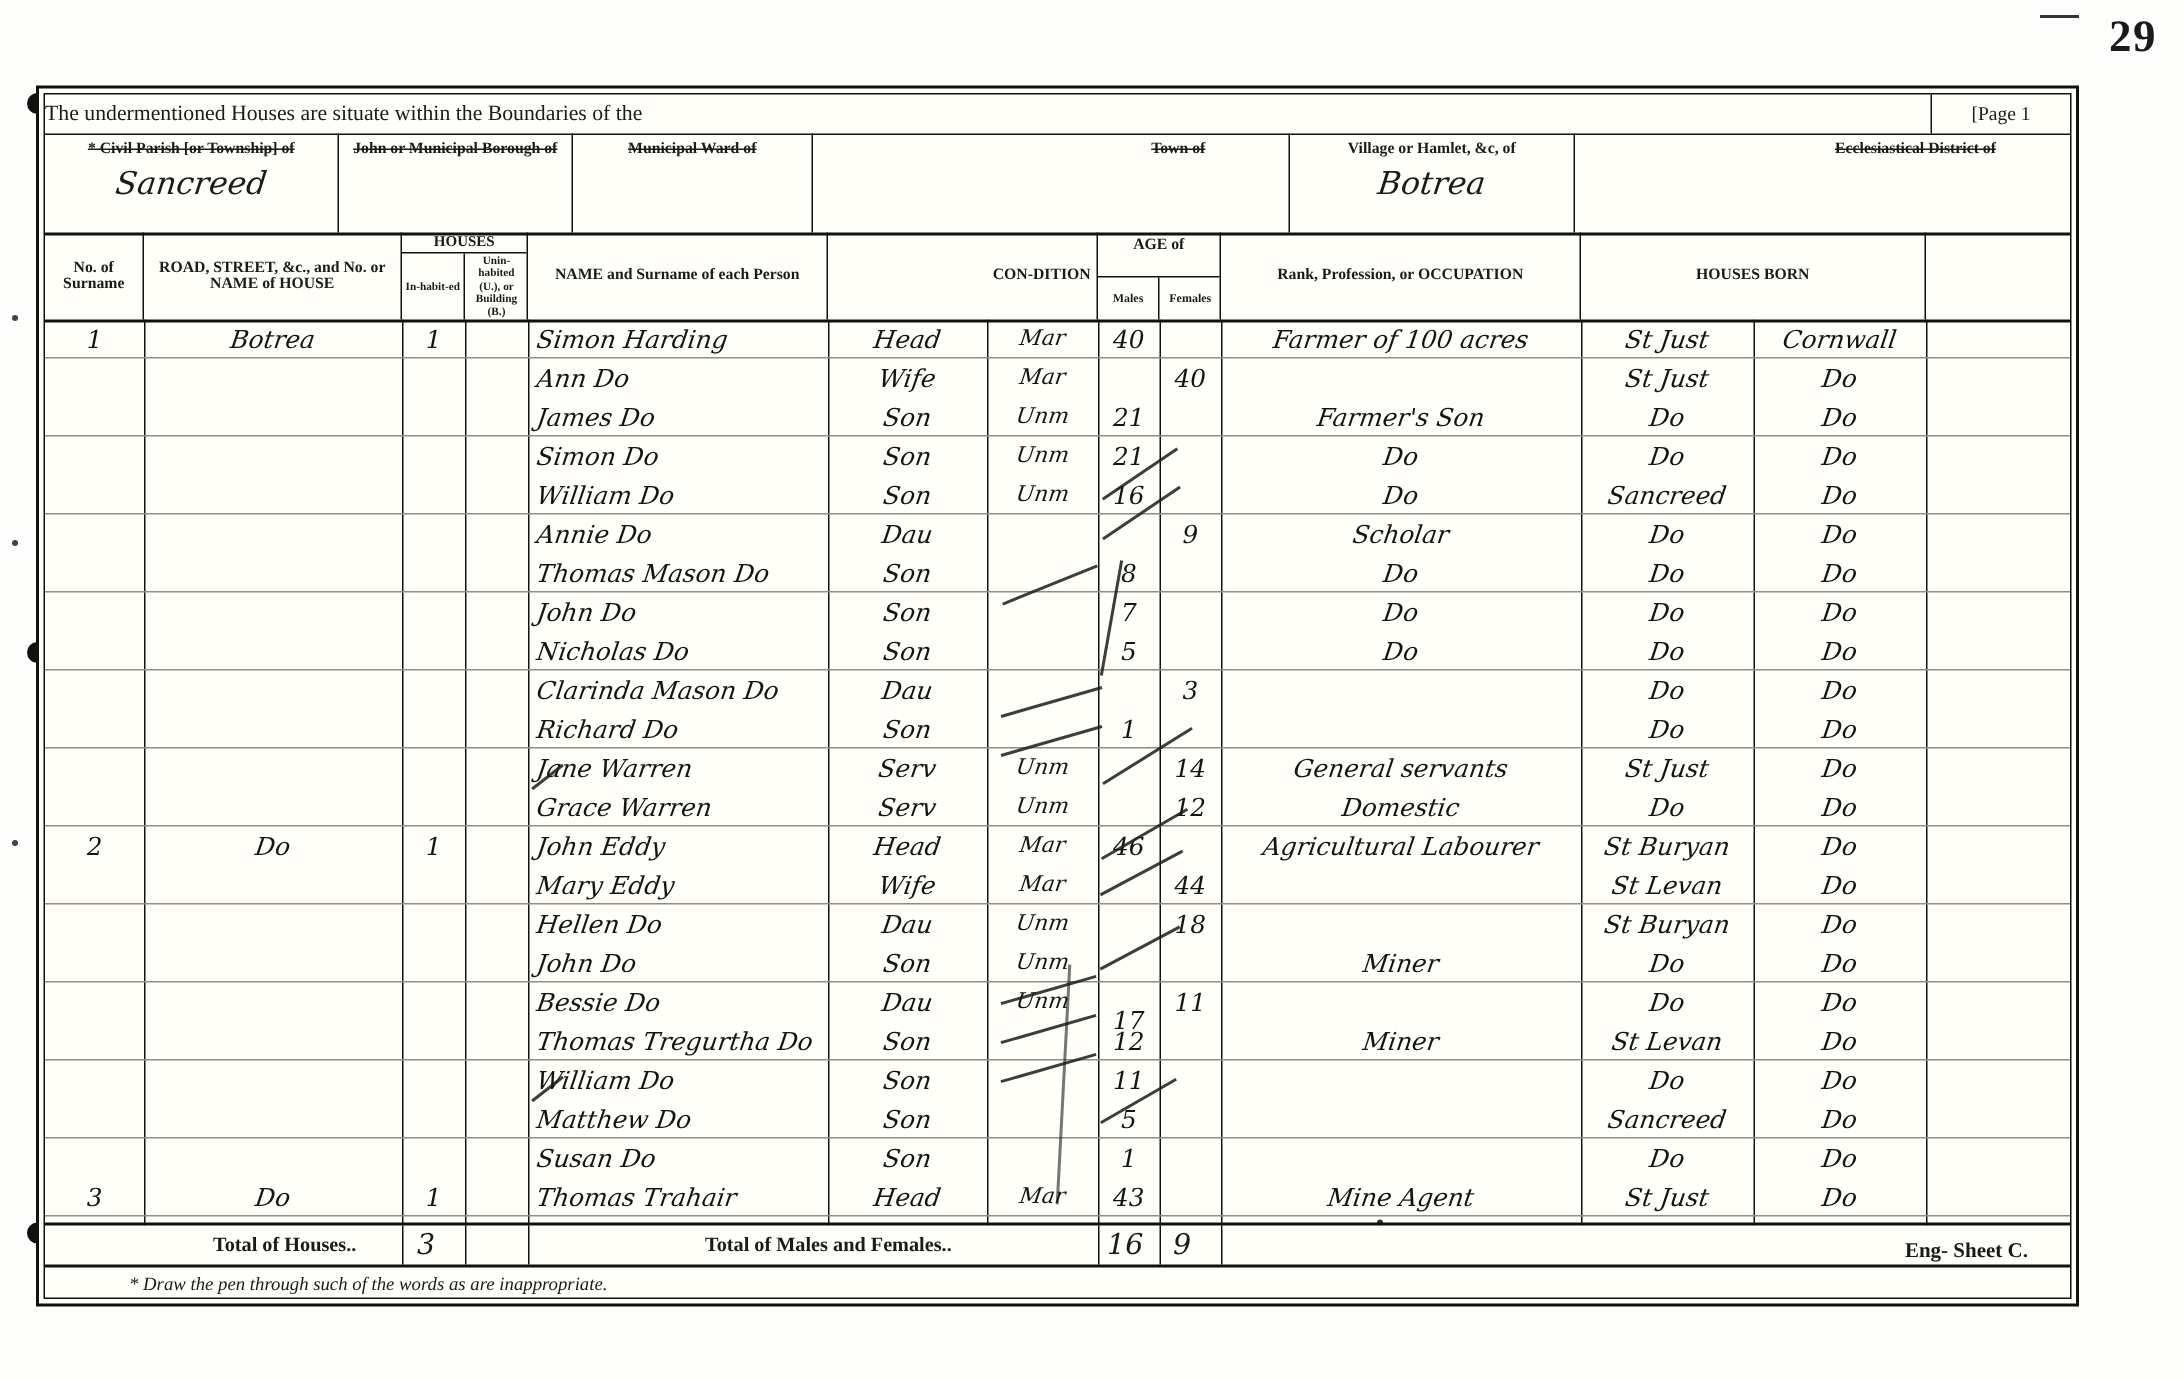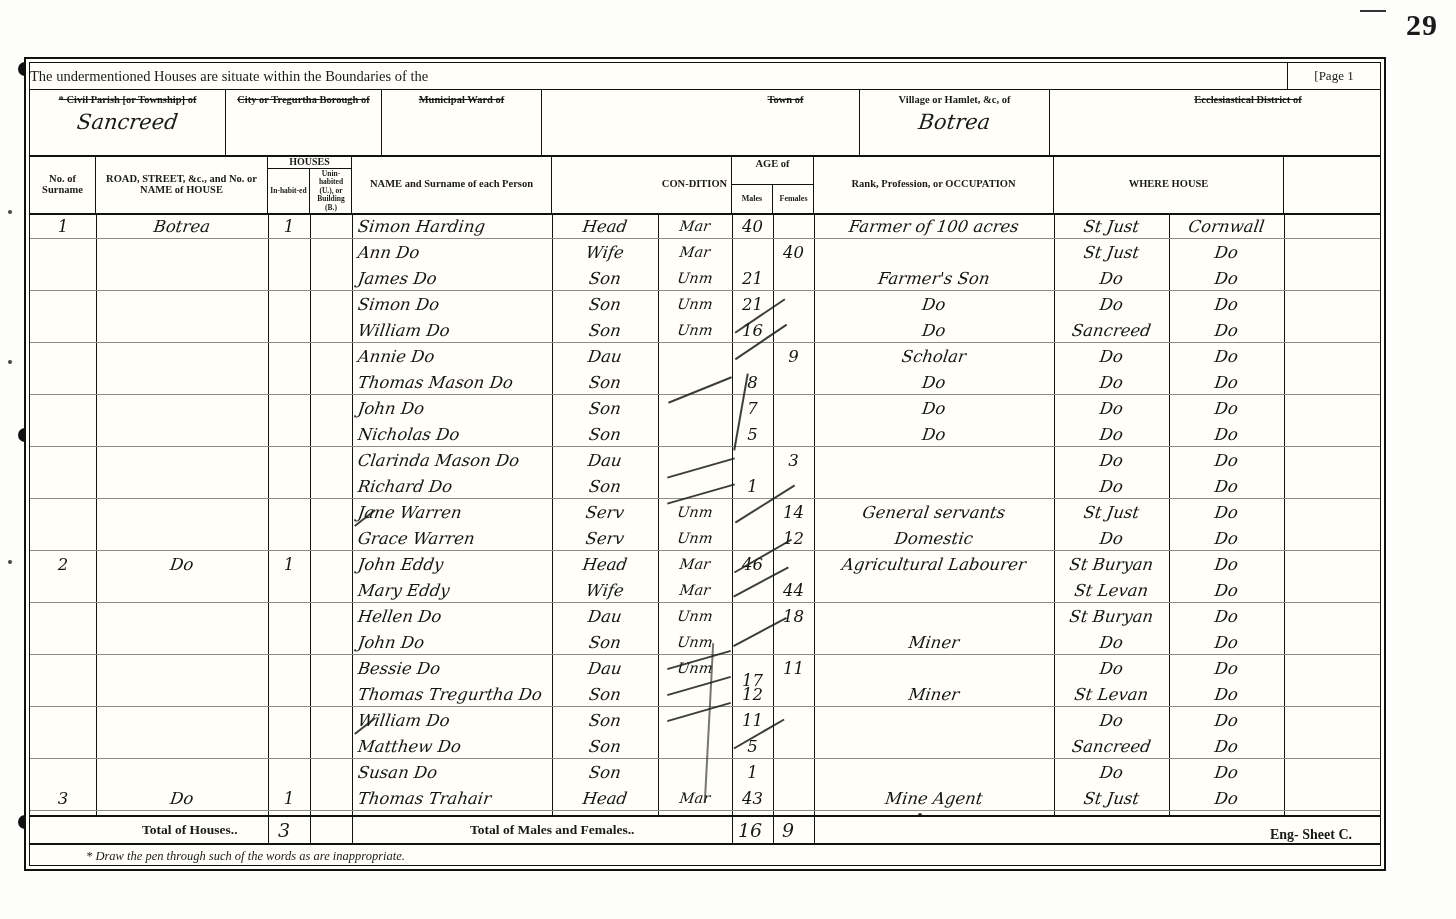--- a/index.html
+++ b/index.html
@@ -358,36 +358,36 @@
 
       <div class="band-title">The undermentioned Houses are situate within the Boundaries of the</div>
       <div class="page1-box">[Page 1</div>
 
       <div class="parish-row">
         <div class="parish-cell" style="left:0;width:196px">
           <span class="lbl">* Civil Parish [or Township] of</span>
           <span class="written">Sancreed</span>
         </div>
         <div class="parish-cell" style="left:196px;width:156px">
-          <span class="lbl">City or Tregurtha Borough of</span>
+          <span class="lbl">John or Municipal Borough of</span>
           <span class="written"></span>
         </div>
         <div class="parish-cell" style="left:352px;width:160px">
           <span class="lbl">Municipal Ward of</span>
           <span class="written"></span>
         </div>
         <div class="parish-cell" style="left:682px;width:148px">
           <span class="lbl">Town of</span>
           <span class="written"></span>
         </div>
         <div class="parish-cell" style="left:830px;width:190px">
           <span class="lbl nostrike">Village or Hamlet, &amp;c, of</span>
           <span class="written">Botrea</span>
         </div>
-        <div class="parish-cell" style="left:1139px;width:158px">
+        <div class="parish-cell" style="left:1168px;width:158px">
           <span class="lbl">Ecclesiastical District of</span>
           <span class="written"></span>
         </div>
       </div>
 
       <div class="colhead">
         <div class="ch" style="left:0;width:66px">No. of Surname</div>
         <div class="ch" style="left:66px;width:172px">ROAD, STREET, &amp;c., and No. or NAME of HOUSE</div>
 
         <div class="ch" style="left:238px;width:84px;display:block;padding:0">
@@ -399,21 +399,21 @@
         <div class="ch" style="left:322px;width:200px">NAME and Surname of each Person</div>
         <div class="ch" style="left:628px;width:74px">CON-DITION</div>
 
         <div class="ch" style="left:702px;width:82px;display:block;padding:0">
           <div class="age-head">AGE of</div>
           <div class="agesub" style="left:0;width:41px">Males</div>
           <div class="agesub last" style="left:41px;width:41px">Females</div>
         </div>
 
         <div class="ch" style="left:784px;width:240px">Rank, Profession, or OCCUPATION</div>
-        <div class="ch" style="left:1024px;width:230px">WHERE HOUSE</div>
+        <div class="ch" style="left:1024px;width:230px">HOUSES BORN</div>
       </div>
 
       <div class="body">
 
         <div class="vline" style="left:66px"></div>
         <div class="vline" style="left:238px"></div>
         <div class="vline" style="left:280px"></div>
         <div class="vline" style="left:322px"></div>
         <div class="vline" style="left:522px"></div>
         <div class="vline" style="left:628px"></div>

